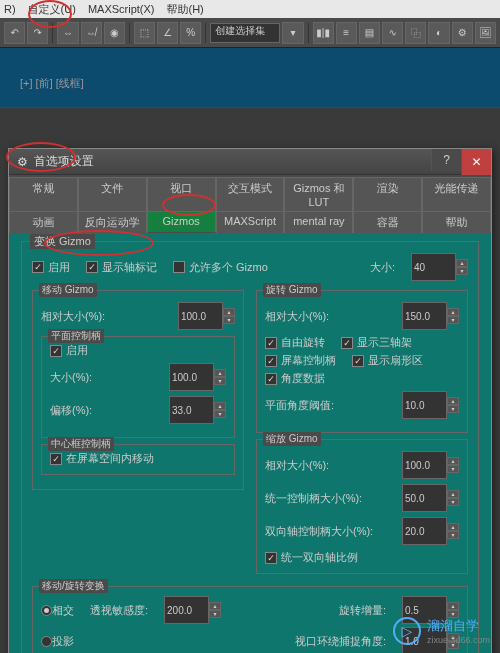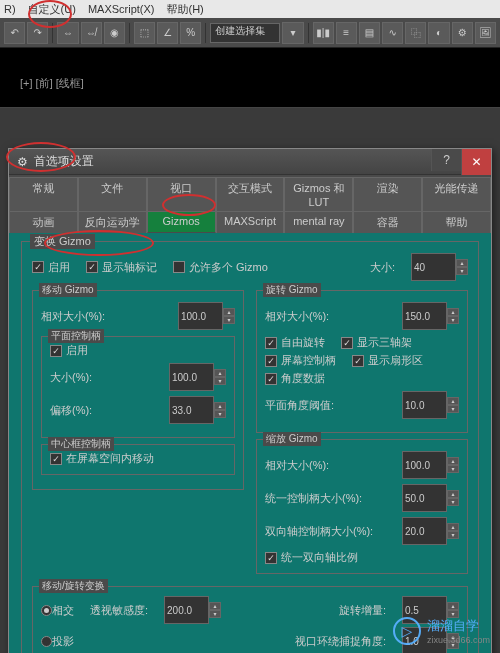--- a/index.html
+++ b/index.html
@@ -6,21 +6,21 @@
 body { background: #3a3a3a; width: 500px; height: 653px; overflow: hidden; position: relative; }
 
 .menubar { background: #e8e8e8; height: 18px; display: flex; align-items: center; padding: 0 4px; font-size: 11px; color: #333; }
 .menubar span { margin-right: 12px; }
 
 .toolbar { background: #4a4a4a; height: 30px; display: flex; align-items: center; padding: 2px 4px; gap: 2px; border-bottom: 1px solid #222; }
 .tool-btn { width: 22px; height: 22px; background: #5a5a5a; border: 1px solid #666; display: inline-flex; align-items: center; justify-content: center; color: #ccc; font-size: 10px; }
 .tool-sep { width: 1px; height: 20px; background: #333; margin: 0 2px; }
 .tool-select { height: 20px; background: #333; border: 1px solid #666; color: #ccc; font-size: 10px; padding: 0 4px; min-width: 70px; }
 
-.viewport { background: #000000; height: 60px; padding: 8px 20px; color: #888; font-size: 11px; border-bottom: 1px solid #444; }
+.viewport { background: #0c4a6e; height: 60px; padding: 8px 20px; color: #888; font-size: 11px; border-bottom: 1px solid #444; }
 .viewport-label { color: #999; }
 
 .dialog { position: absolute; top: 148px; left: 8px; width: 484px; background: #4a4a4a; border: 1px solid #888; box-shadow: 2px 2px 8px rgba(0,0,0,0.5); }
 .dialog-title { background: linear-gradient(#555, #444); height: 26px; display: flex; align-items: center; justify-content: space-between; padding: 0 0 0 8px; color: #ddd; font-size: 12px; border-bottom: 1px solid #333; }
 .dialog-title-left { display: flex; align-items: center; gap: 6px; }
 .title-icons { display: flex; }
 .title-btn { width: 30px; height: 22px; display: inline-flex; align-items: center; justify-content: center; color: #ccc; font-size: 12px; border-left: 1px solid #555; }
 .title-btn.help { background: #4a4a4a; }
 .title-btn.close { background: #c04040; color: #fff; height: 26px; }
 

